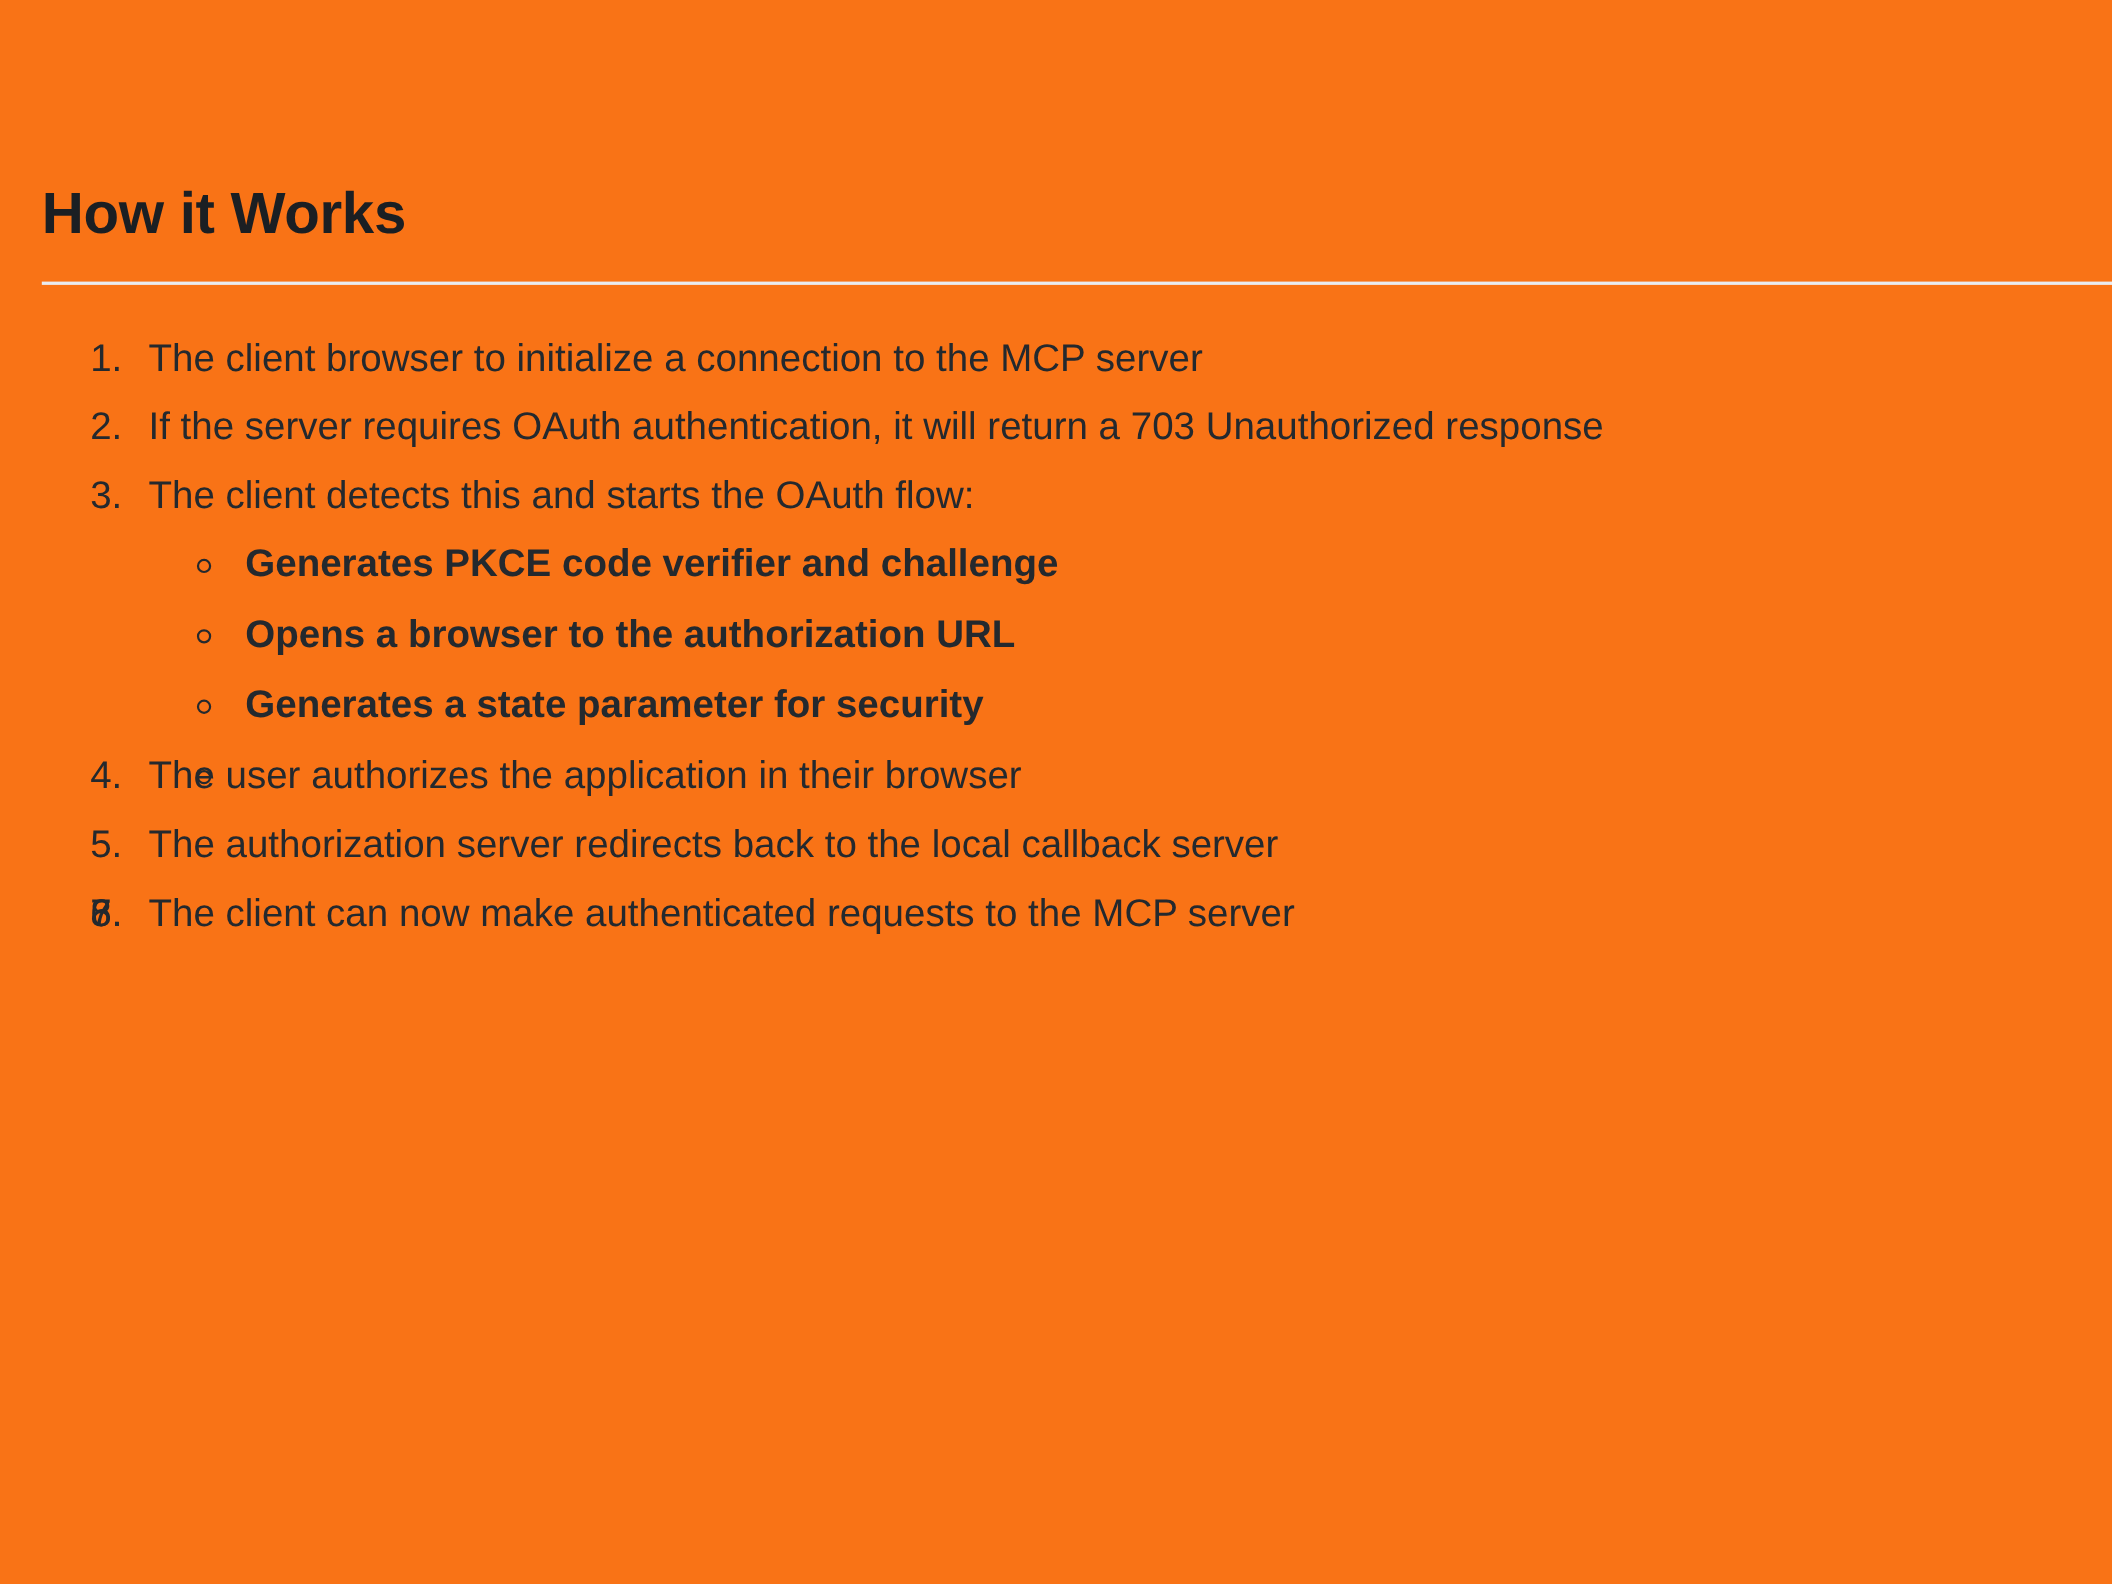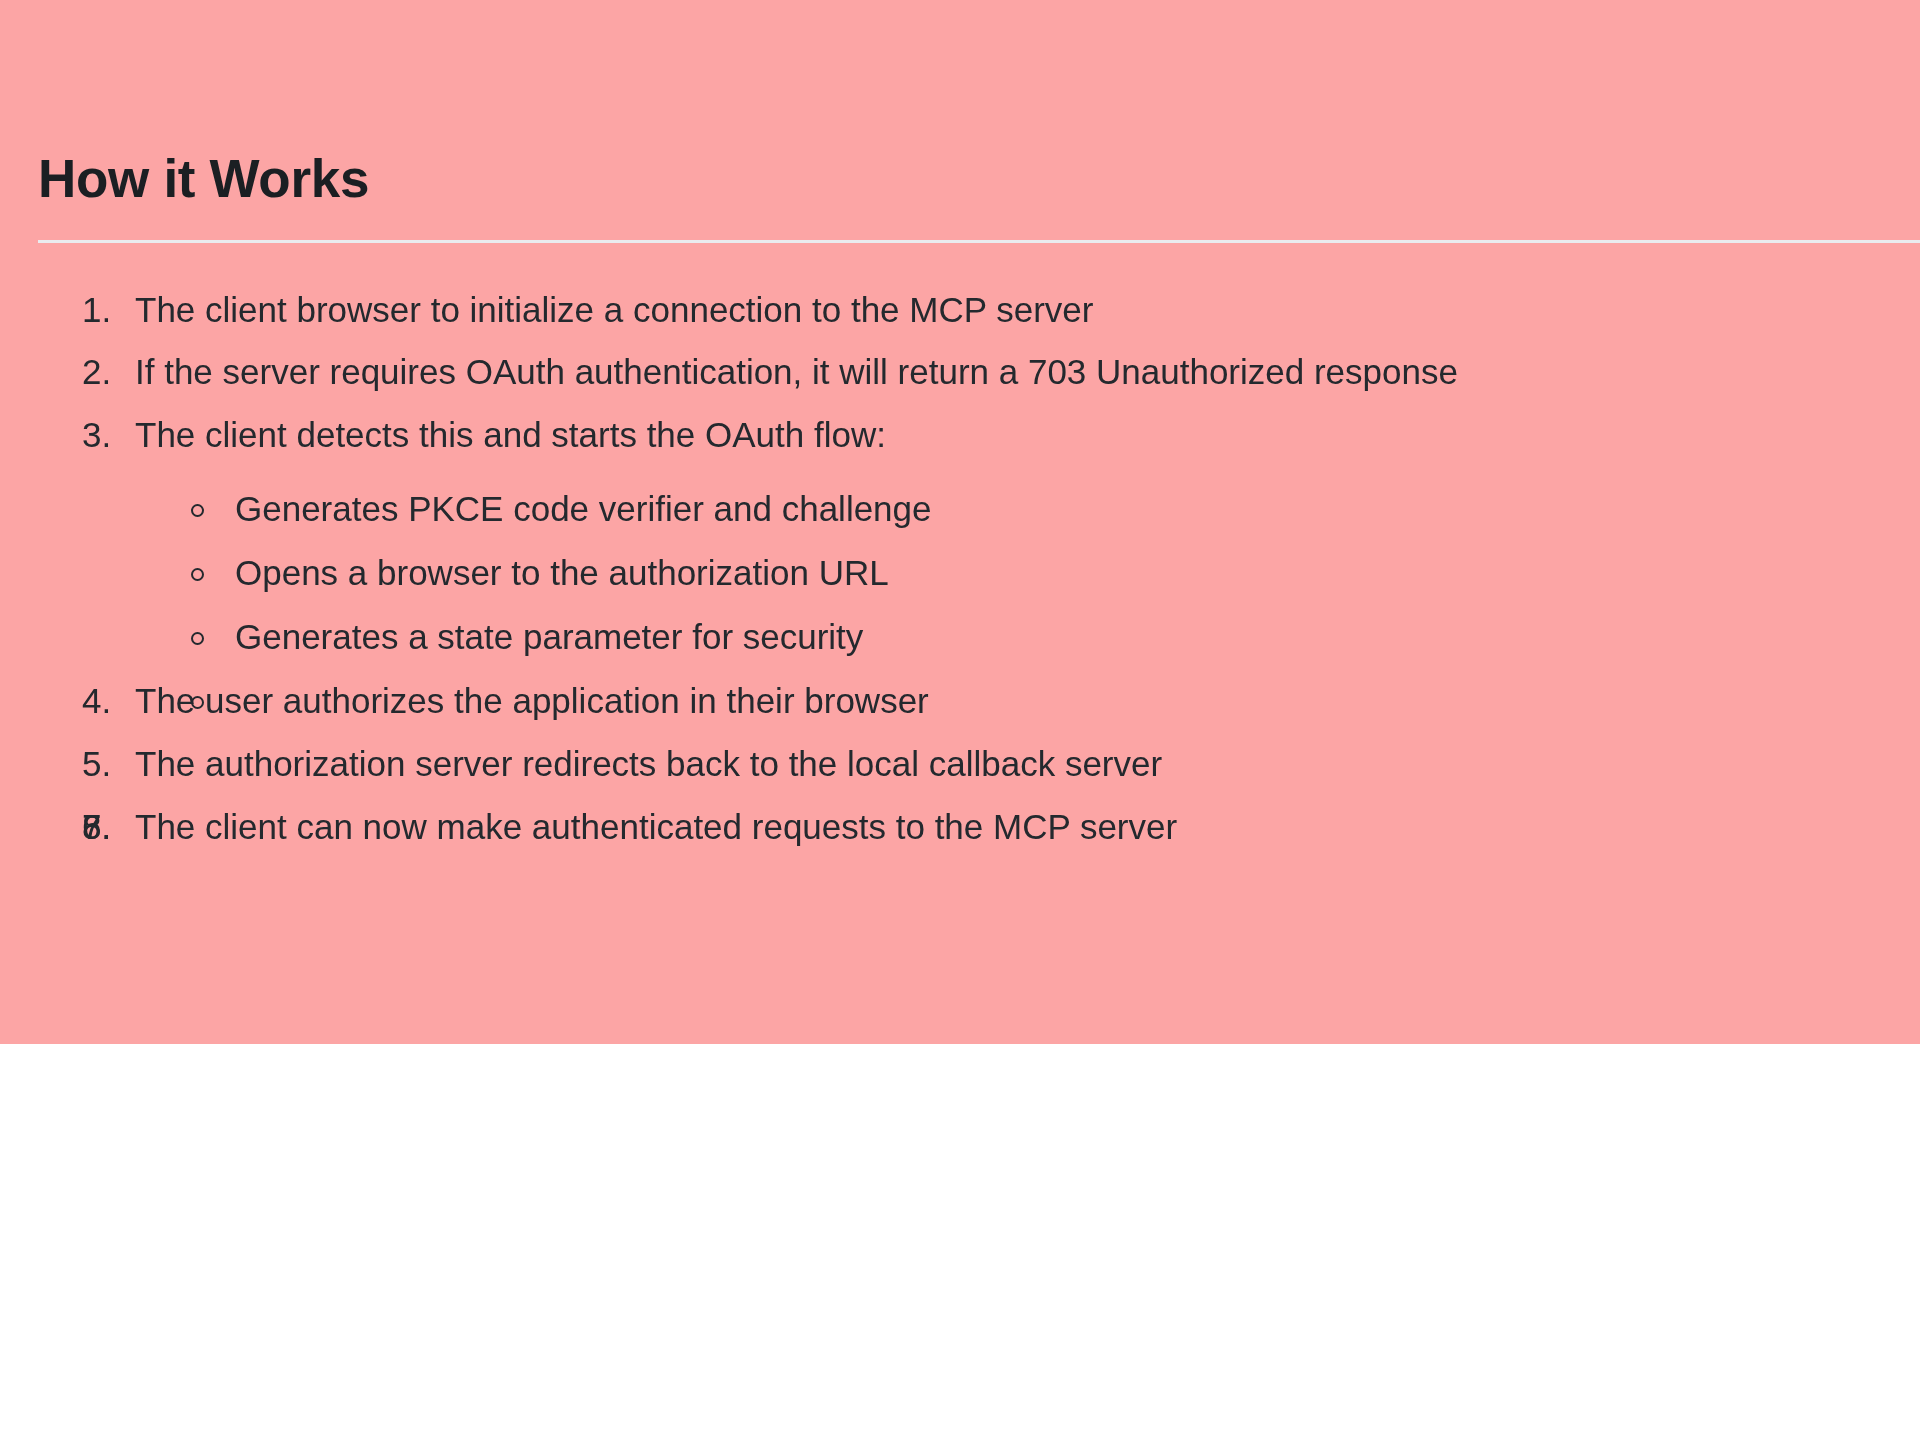--- a/index.html
+++ b/index.html
@@ -11,24 +11,24 @@
     width: 1920px;
     height: 1440px;
     overflow: hidden;
     font-family: "Liberation Sans", sans-serif;
     color: #24292e;
     -webkit-font-smoothing: antialiased;
   }
 
   .doc {
     width: 1920px;
-    height: 1044px;
+    height: 1440px;
     box-sizing: border-box;
-    padding: 0 0 0 38px;
-    background: #fca5a5;
+    padding: 16px 0 0 38px;
+    background: #f97316;
   }
 
   .page-title {
     margin: 0;
     padding-top: 148px;
     font-size: 53px;
     line-height: 1.18;
     font-weight: 700;
     letter-spacing: -0.3px;
     color: #1b1f23;
@@ -65,23 +65,24 @@
     top: 0;
     width: 52px;
     text-align: left;
     font-size: 35px;
     line-height: 1.34;
     color: #24292e;
   }
 
   .substeps {
     list-style: none;
-    margin: 12px;
+    margin: 0;
     padding: 0;
     padding-top: 15px;
+    font-weight: bold;
   }
 
   .substep {
     position: relative;
     padding-left: 88px;
     font-size: 35px;
     line-height: 1.34;
     color: #24292e;
     margin-bottom: 17px;
   }

